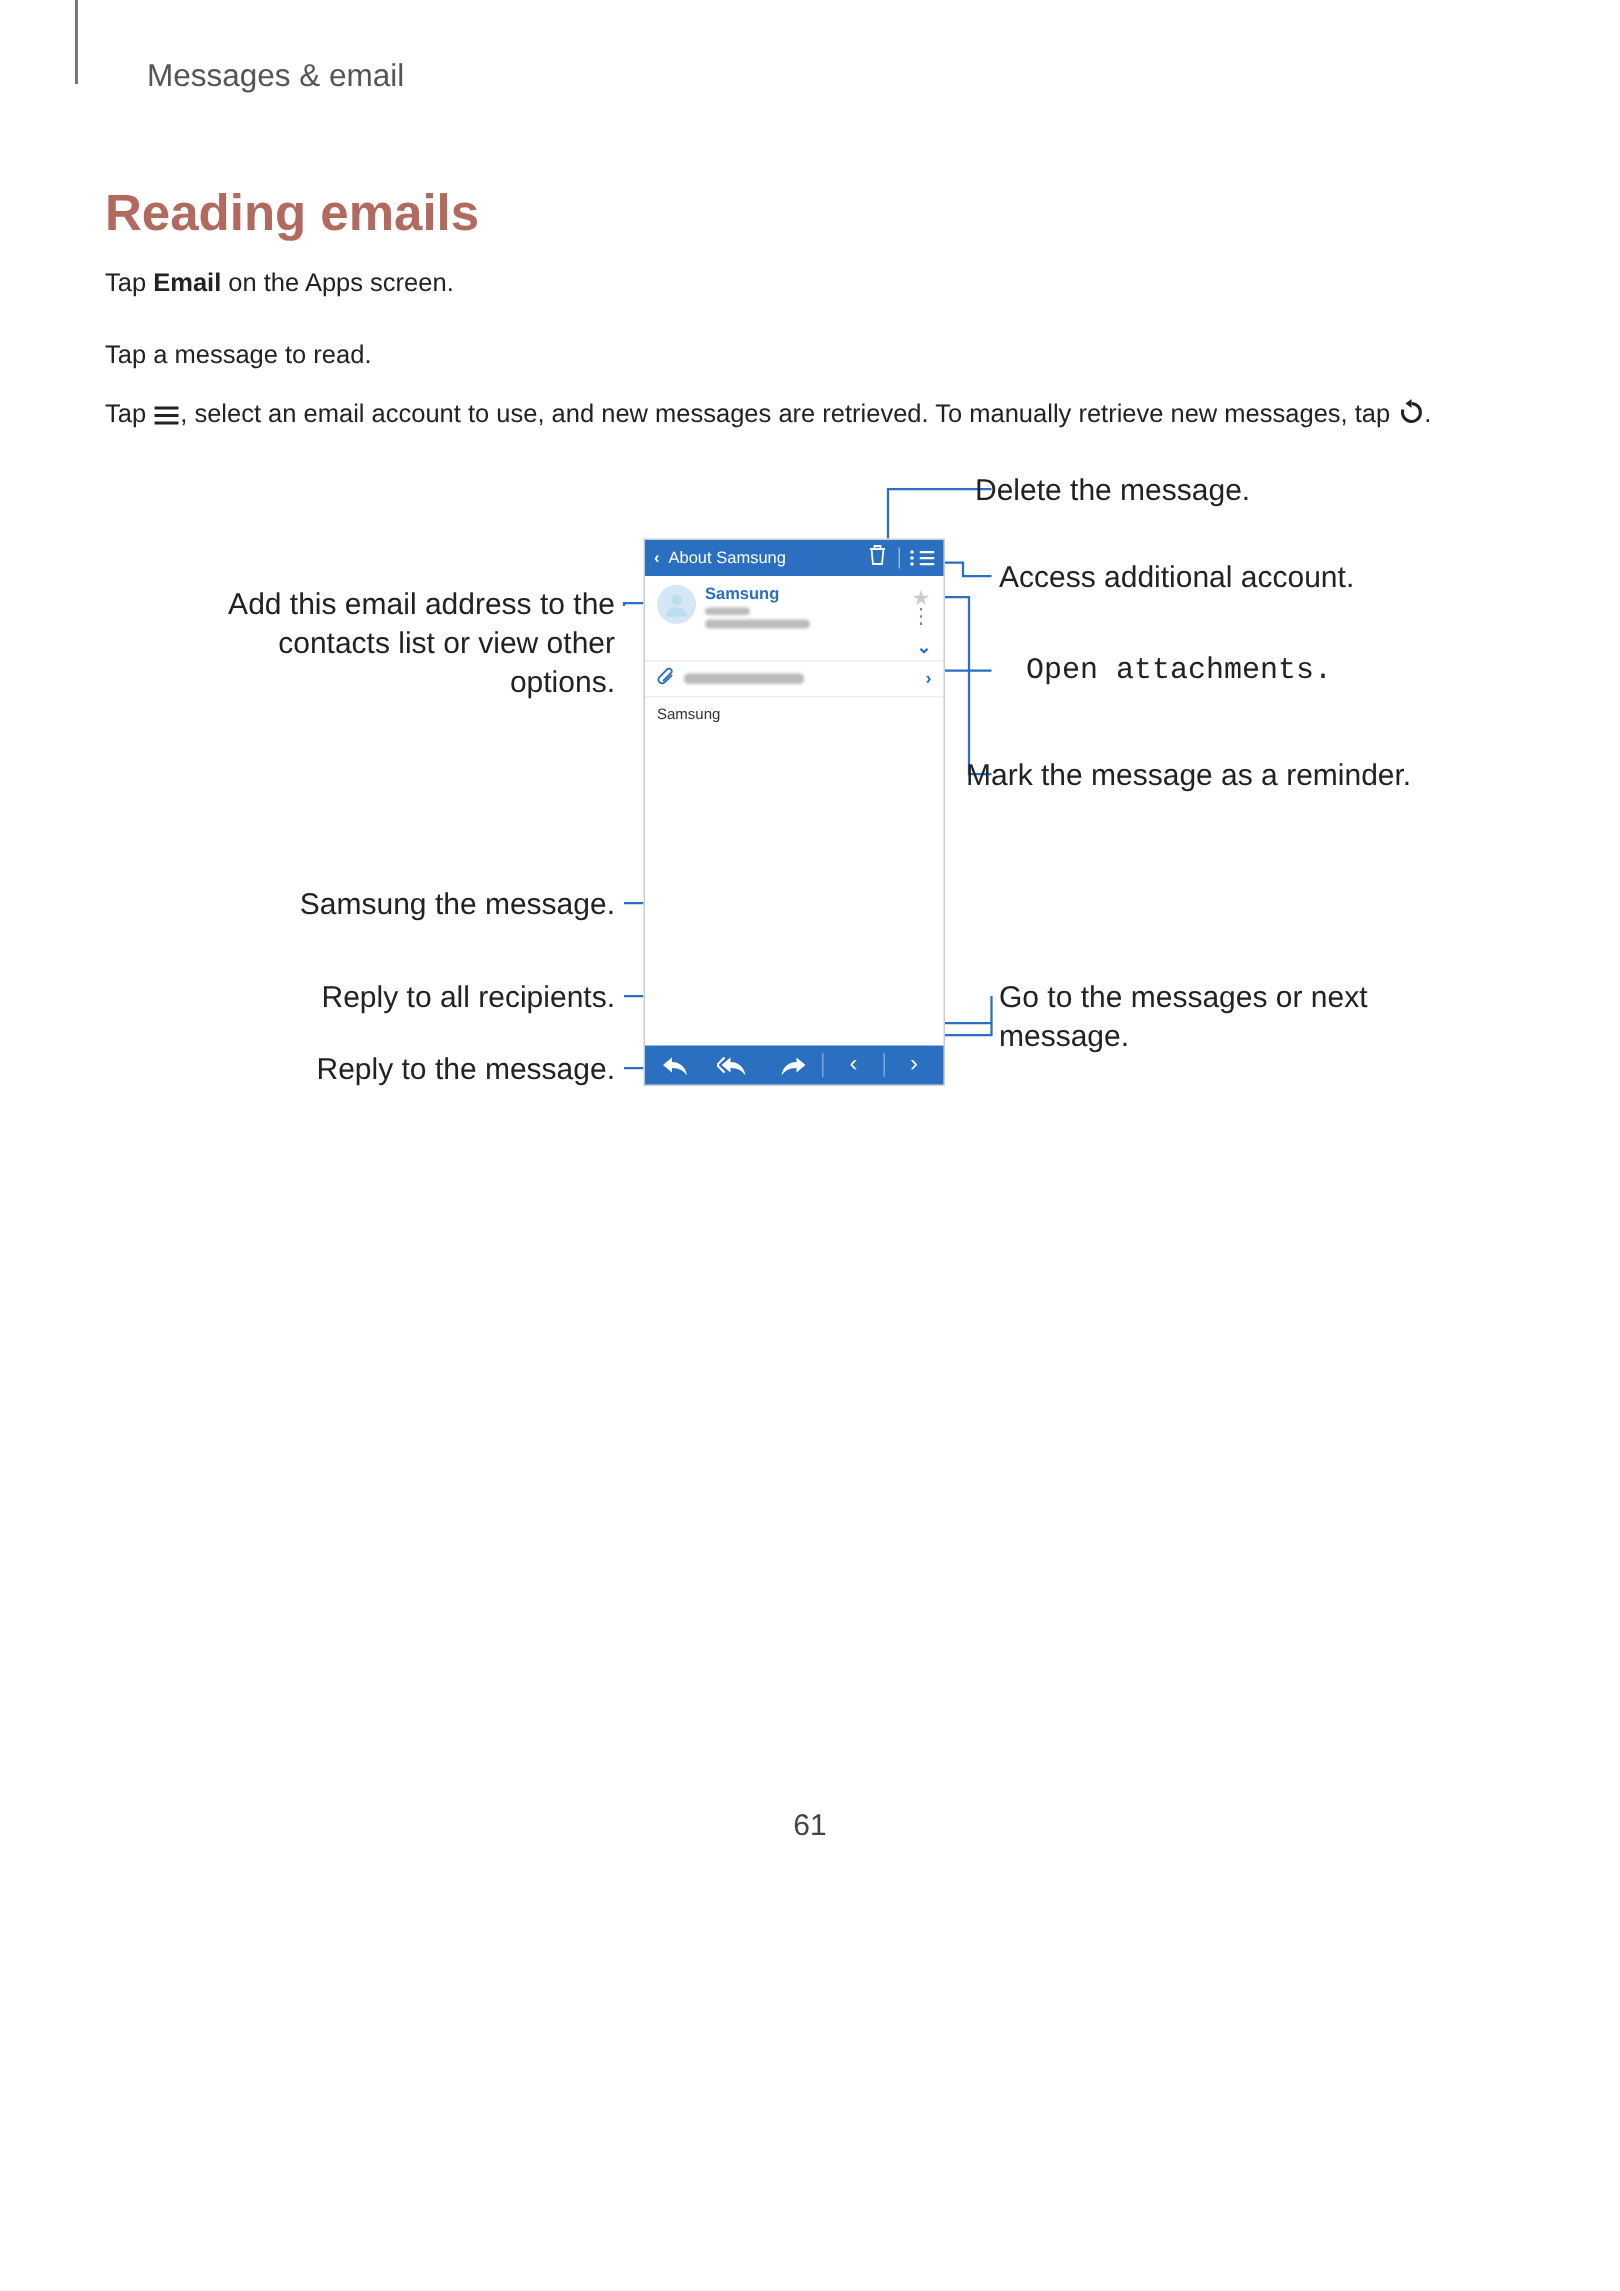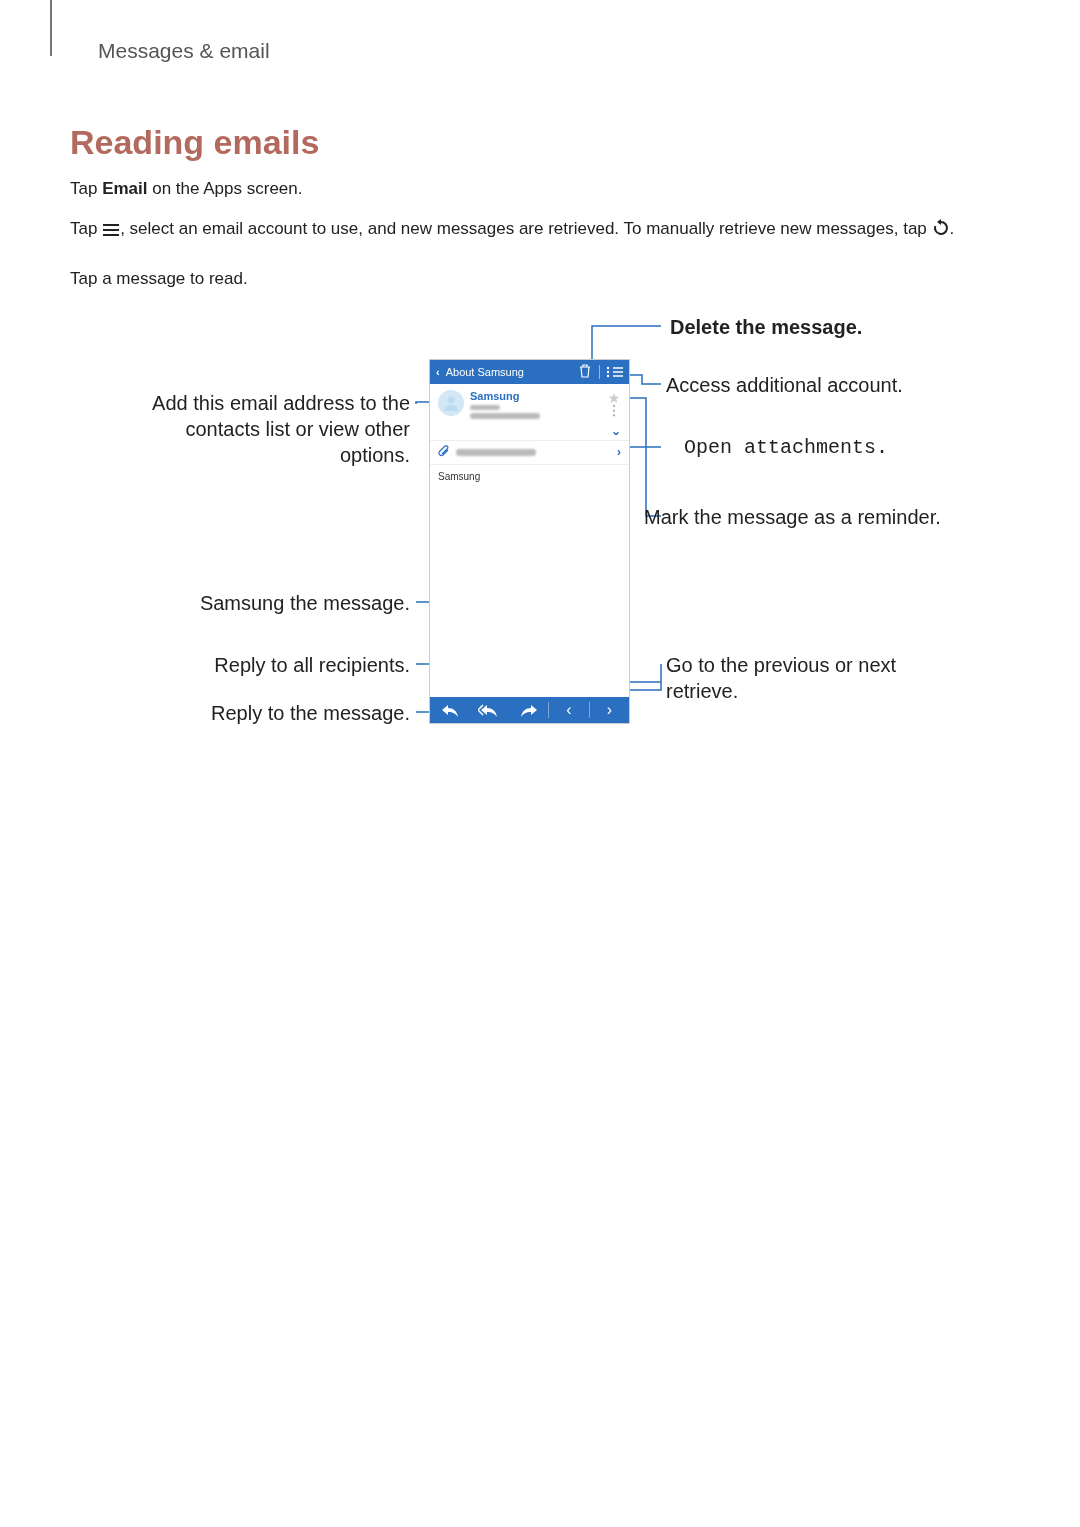--- a/index.html
+++ b/index.html
@@ -152,33 +152,33 @@
 <div class="page">
   <div class="side-rule"></div>
   <div class="breadcrumb">Messages &amp; email</div>
 
   <div class="heading">Reading emails</div>
 
   <div class="para">
     <span>Tap </span><b>Email</b><span> on the Apps screen.</span>
   </div>
 
+  <div class="para" style="margin-top:22px">Tap a message to read.</div>
+
   <div class="para">
     <span>Tap </span><span class="inline-icon"><svg width="18" height="14" viewBox="0 0 18 14">
           <line x1="1" y1="2" x2="17" y2="2" stroke="#222" stroke-width="2"></line>
           <line x1="1" y1="7" x2="17" y2="7" stroke="#222" stroke-width="2"></line>
           <line x1="1" y1="12" x2="17" y2="12" stroke="#222" stroke-width="2"></line>
         </svg></span><span>, select an email account to use, and new messages are retrieved. To manually retrieve new messages, tap </span><span class="inline-icon"><svg width="18" height="18" viewBox="0 0 18 18">
           <path d="M9 3 a6 6 0 1 1 -5.7 4" stroke="#222" stroke-width="2" fill="none"></path>
           <path d="M9 0 L9 6 L5 3 Z" fill="#222"></path>
         </svg></span><span>.</span>
   </div>
 
-  <div class="para" style="margin-top:22px">Tap a message to read.</div>
-
   <div class="diagram">
 
     <svg class="leaders">
 
       <polyline class="leader" points="522,56 522,14 591,14"></polyline>
       <line class="tick" x1="519" y1="56" x2="525" y2="56"></line>
 
       <polyline class="leader" points="550,63 572,63 572,72 591,72"></polyline>
       <line class="tick" x1="550" y1="60" x2="550" y2="66"></line>
 
@@ -199,25 +199,25 @@
       <polyline class="leader" points="459,394 459,290 346,290"></polyline>
       <line class="tick" x1="456" y1="394" x2="462" y2="394"></line>
 
       <polyline class="leader" points="419,394 419,352 346,352"></polyline>
       <line class="tick" x1="416" y1="394" x2="422" y2="394"></line>
 
       <polyline class="leader" points="379,400 346,400"></polyline>
       <line class="tick" x1="379" y1="397" x2="379" y2="403"></line>
     </svg>
 
-    <div class="callout" style="left:600px; top:2px;font-weight:bold;">Delete the message.</div>
+    <div class="callout" style="left:580px; top:2px;">Delete the message.</div>
     <div class="callout" style="left:596px; top:60px;">Access additional account.</div>
     <div class="callout" style="left:614px; top:123px;font-family:Liberation Mono, monospace;">Open attachments.</div>
     <div class="callout" style="left:574px; top:192px;">Mark the message as a reminder.</div>
-    <div class="callout" style="left:596px; top:340px; width:260px;">Go to the previous or next retrieve.</div>
+    <div class="callout" style="left:596px; top:340px; width:260px;">Go to the messages or next message.</div>
 
     <div class="callout left" style="left:40px; top:78px; width:300px;">Add this email address to the contacts list or view other options.</div>
     <div class="callout left" style="left:100px; top:278px; width:240px;">Samsung the message.</div>
     <div class="callout left" style="left:100px; top:340px; width:240px;">Reply to all recipients.</div>
     <div class="callout left" style="left:100px; top:388px; width:240px;">Reply to the message.</div>
 
     <div class="phone">
       <div class="phone-header">
         <span class="ph-back">‹</span>
         <span class="ph-title">About Samsung</span>
@@ -288,13 +288,14 @@
             </svg>
         </div>
         <div class="pf-sep"></div>
         <div class="pf-btn">‹</div>
         <div class="pf-sep"></div>
         <div class="pf-btn">›</div>
       </div>
     </div>
   </div>
 
+  <div class="page-no">61</div>
 </div>
 
 </body></html>

